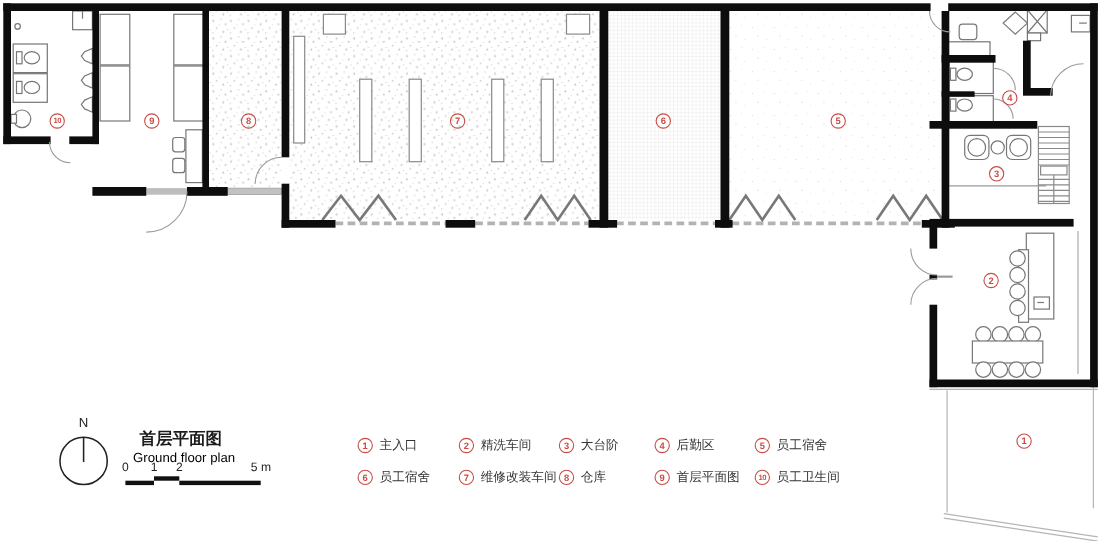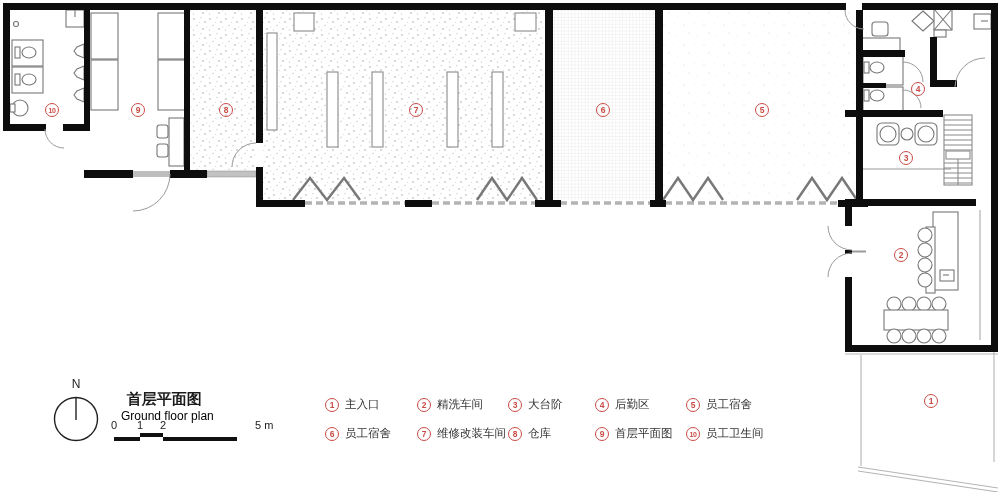--- a/index.html
+++ b/index.html
@@ -238,21 +238,21 @@
 
   <div id="title-block">
     <span id="title-zh">首层平面图</span>
     <span id="title-en">Ground floor plan</span>
   </div>
 
   <div>
     <span class="tick" style="left:107px;top:419px;">0</span>
     <span class="tick" style="left:133px;top:419px;">1</span>
     <span class="tick" style="left:156px;top:419px;">2</span>
-    <span class="tick wide" style="left:228px;top:419px;margin-left:27px;">5 m</span>
+    <span class="tick wide" style="left:228px;top:419px;">5 m</span>
     <div class="barseg" style="left:114px;top:437px;width:26px;"></div>
     <div class="barseg" style="left:140px;top:433px;width:23px;"></div>
     <div class="barseg" style="left:163px;top:437px;width:74px;"></div>
   </div>
 
   <div>
     <div class="legend-item" style="left:325px;top:397px;">
       <span class="badge">1</span>
       <span class="lbl">主入口</span>
     </div>

